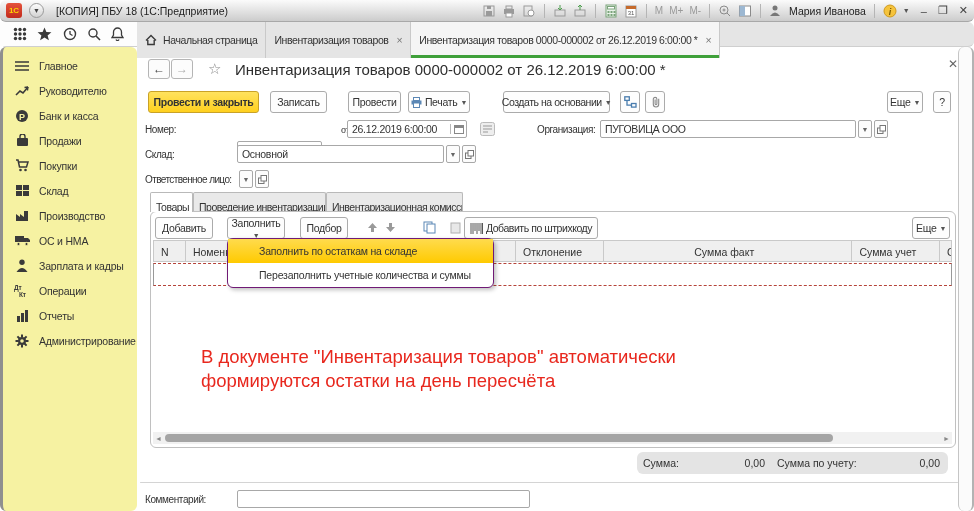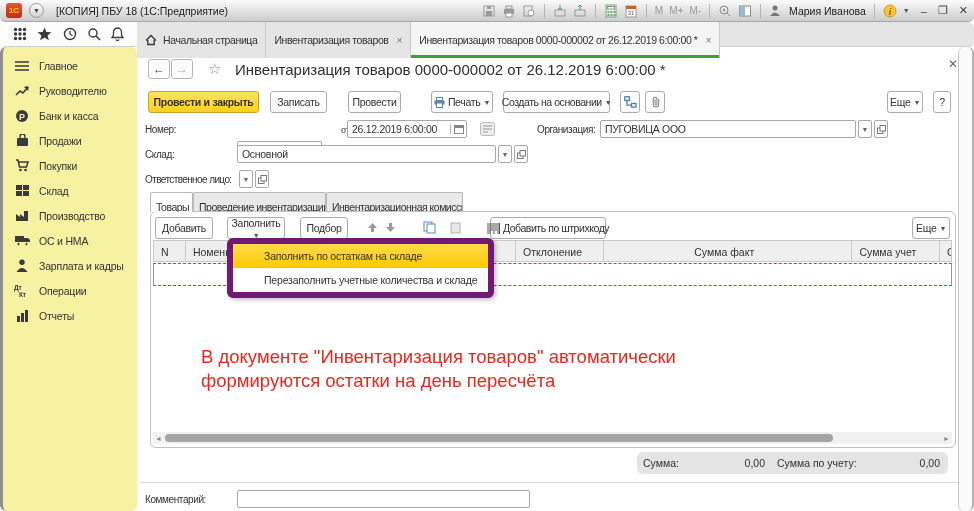--- a/index.html
+++ b/index.html
@@ -60,21 +60,21 @@
 .gridhead { position:absolute; left:2px; top:28px; width:799px; height:22px; display:flex; background:#efefef; border:1px solid #c9c9c9; }
 .gcol { border-right:1px solid #c9c9c9; padding:5px 4px 0 7px; font-size:10.5px; color:#333; white-space:nowrap; overflow:hidden; }
 .newrow { position:absolute; left:2px; top:51px; width:799px; height:23px; background:#fff; border-left:1px solid #999; border-right:1px solid #999; border-top:1px dashed #b5443a; border-bottom:1px dashed #b5443a; }
 
 .rednote { position:absolute; left:50px; top:133px; width:520px; font-size:18.5px; line-height:24px; color:#e8281e; }
 
 .hscroll { position:absolute; left:2px; bottom:3px; width:799px; height:12px; background:#f1f1f1; display:flex; align-items:center; }
 .hs-arrow { width:11px; font-size:7px; color:#888; text-align:center; }
 .hs-thumb { height:8px; background:#a5a5a5; border-radius:4px; margin-left:1px; width:668px; }
 
-.dropdown { position:absolute; left:227px; top:238px; width:267px; background:#fff; border:6px solid #701a75; box-shadow:2px 2px 4px rgba(0,0,0,.25); z-index:50; }
+.dropdown { position:absolute; left:227px; top:238px; width:267px; background:#fff; border:1px solid #701a75; box-shadow:2px 2px 4px rgba(0,0,0,.25); z-index:50; }
 .dd-item { height:24px; display:flex; align-items:center; padding-left:31px; font-size:10.5px; letter-spacing:-0.2px; white-space:nowrap; }
 .dd-item.hl { background:linear-gradient(#ffdb4d,#ffca00); }
 
 .totals { left:637px; top:452px; width:311px; height:22px; background:#e4e4e4; font-size:10.5px; }
 .groupline { left:140px; top:482px; width:818px; height:0; border-top:1px solid #d4d4d4; }
 
 .commentinput { position:absolute; left:237px; top:490px; width:293px; height:18px; border:1px solid #a8a8a8; border-radius:2px; }
 
 svg { display:block; }
 </style>
@@ -344,20 +344,34 @@
         <svg width="13" height="12">
           <g fill="#3a3a3a">
             <rect x="1" y="6" width="3" height="6"></rect>
             <rect x="5" y="3" width="3" height="9"></rect>
             <rect x="9" y="0" width="3" height="12"></rect>
           </g>
         </svg>
       </span>
       <span>Отчеты</span>
     </div>
+  <div class="side-item">
+      <span class="ic">
+        <svg width="14" height="14">
+          <g fill="#3a3a3a">
+            <circle cx="7" cy="7" r="4"></circle>
+            <g stroke="#3a3a3a" stroke-width="2">
+              <path d="M7 0.5 v3 M7 10.5 v3 M0.5 7 h3 M10.5 7 h3 M2.4 2.4 l2.1 2.1 M9.5 9.5 l2.1 2.1 M11.6 2.4 L9.5 4.5 M4.5 9.5 l-2.1 2.1"></path>
+            </g>
+          </g>
+          <circle cx="7" cy="7" r="1.8" fill="#f6f2a2"></circle>
+        </svg>
+      </span>
+      <span>Администрирование</span>
+    </div>
 </div>
 
 <div class="abs rightstrip"></div>
 
 <div class="abs" style="left:148px; top:59px; width:810px; height:22px;">
   <span class="navbtn abs" style="left:0; top:0;">←</span>
   <span class="navbtn dis abs" style="left:23px; top:0;">→</span>
   <span class="abs" style="left:60px; top:1px; font-size:15px; color:#8a8a8a;">☆</span>
   <span class="doc-title abs" style="left:87px; top:2px;">Инвентаризация товаров 0000-000002 от 26.12.2019 6:00:00 *</span>
   <span class="abs" style="left:800px; top:-2px; font-size:12px; color:#666;">✕</span>
@@ -366,21 +380,21 @@
 <div class="abs" style="left:148px; top:91px; width:810px; height:24px;">
   <span class="btn primary abs" style="left:0; width:111px;">
       <span>Провести и закрыть</span>
     </span>
   <span class="btn abs" style="left:122px; width:57px;">
       <span>Записать</span>
     </span>
   <span class="btn abs" style="left:200px; width:53px;">
       <span>Провести</span>
     </span>
-  <span class="btn abs" style="left:283px; width:62px; padding:0 2px;">
+  <span class="btn abs" style="left:260px; width:62px; padding:0 2px;">
       <svg width="11" height="11" style="flex:none">
         <rect x="0.5" y="3.5" width="10" height="4" fill="#5b87b5"></rect>
         <rect x="2.5" y="0.5" width="6" height="3" fill="#fff" stroke="#5b87b5"></rect>
         <rect x="2.5" y="6" width="6" height="4.5" fill="#fff" stroke="#5b87b5"></rect>
       </svg>
       <span>Печать</span>
       <span class="caret">▼</span>
     </span>
   <span class="btn abs" style="left:355px; width:107px; padding:0 2px; letter-spacing:-0.45px;">
       <span>Создать на основании</span>
@@ -444,21 +458,21 @@
         <svg width="9" height="9">
           <rect x="0.5" y="3" width="5.5" height="5.5" fill="none" stroke="#777"></rect>
           <rect x="3" y="0.5" width="5.5" height="5.5" fill="#fff" stroke="#777"></rect>
         </svg>
       </span>
   </div>
 </div>
 
 <div class="abs" style="left:145px; top:145px; width:813px; height:19px;">
   <span class="lbl abs" style="top:4px;">Склад:</span>
-  <div class="combo abs" style="left:92px; width:291px;">
+  <div class="combo abs" style="left:92px; width:239px;">
     <span class="fbox" style="flex:1">
         <span class="val">Основной</span>
       </span>
     <span class="fsq">▼</span>
     <span class="fsq">
         <svg width="9" height="9">
           <rect x="0.5" y="3" width="5.5" height="5.5" fill="none" stroke="#777"></rect>
           <rect x="3" y="0.5" width="5.5" height="5.5" fill="#fff" stroke="#777"></rect>
         </svg>
       </span>
@@ -510,21 +524,21 @@
         <svg width="13" height="13">
           <rect x="1" y="1" width="8" height="9" fill="#fff" stroke="#5b87b5"></rect>
           <rect x="4" y="3" width="8" height="9" fill="#fff" stroke="#5b87b5"></rect>
         </svg>
       </span>
     <span class="iconbtn abs" style="left:294px; top:4px;">
         <svg width="13" height="13">
           <rect x="2" y="2" width="9" height="10" fill="#e8e8e8" stroke="#b0b0b0"></rect>
         </svg>
       </span>
-    <span class="btn abs" style="left:335px; width:116px; letter-spacing:-0.45px;">
+    <span class="btn abs" style="left:309px; width:134px; letter-spacing:-0.45px;">
         <svg width="13" height="11" style="flex:none">
           <g stroke="#555" stroke-width="1">
             <path d="M1 0 v11 M3 0 v11 M5 0 v8 M7 0 v11 M9 0 v8 M11 0 v11 M12.5 0 v11"></path>
           </g>
         </svg>
         <span>Добавить по штрихкоду</span>
       </span>
     <span class="btn abs" style="right:0; width:38px;">
         <span>Еще</span>
         <span class="caret">▼</span>
@@ -543,21 +557,21 @@
   <div class="rednote">В документе "Инвентаризация товаров" автоматически формируются остатки на день пересчёта</div>
   <div class="hscroll">
     <span class="hs-arrow">◄</span>
     <span class="hs-thumb"></span>
     <span class="hs-arrow" style="margin-left:auto;">►</span>
   </div>
 </div>
 
 <div class="abs dropdown">
   <div class="dd-item hl">Заполнить по остаткам на складе</div>
-  <div class="dd-item">Перезаполнить учетные количества и складе</div>
+  <div class="dd-item">Перезаполнить учетные количества и суммы</div>
 </div>
 
 <div class="abs totals">
   <span class="abs" style="left:6px; top:5px;">Сумма:</span>
   <span class="abs" style="left:68px; top:5px; width:60px; text-align:right;">0,00</span>
   <span class="abs" style="left:140px; top:5px;">Сумма по учету:</span>
   <span class="abs" style="left:240px; top:5px; width:63px; text-align:right;">0,00</span>
 </div>
 
 <div class="abs groupline"></div>

